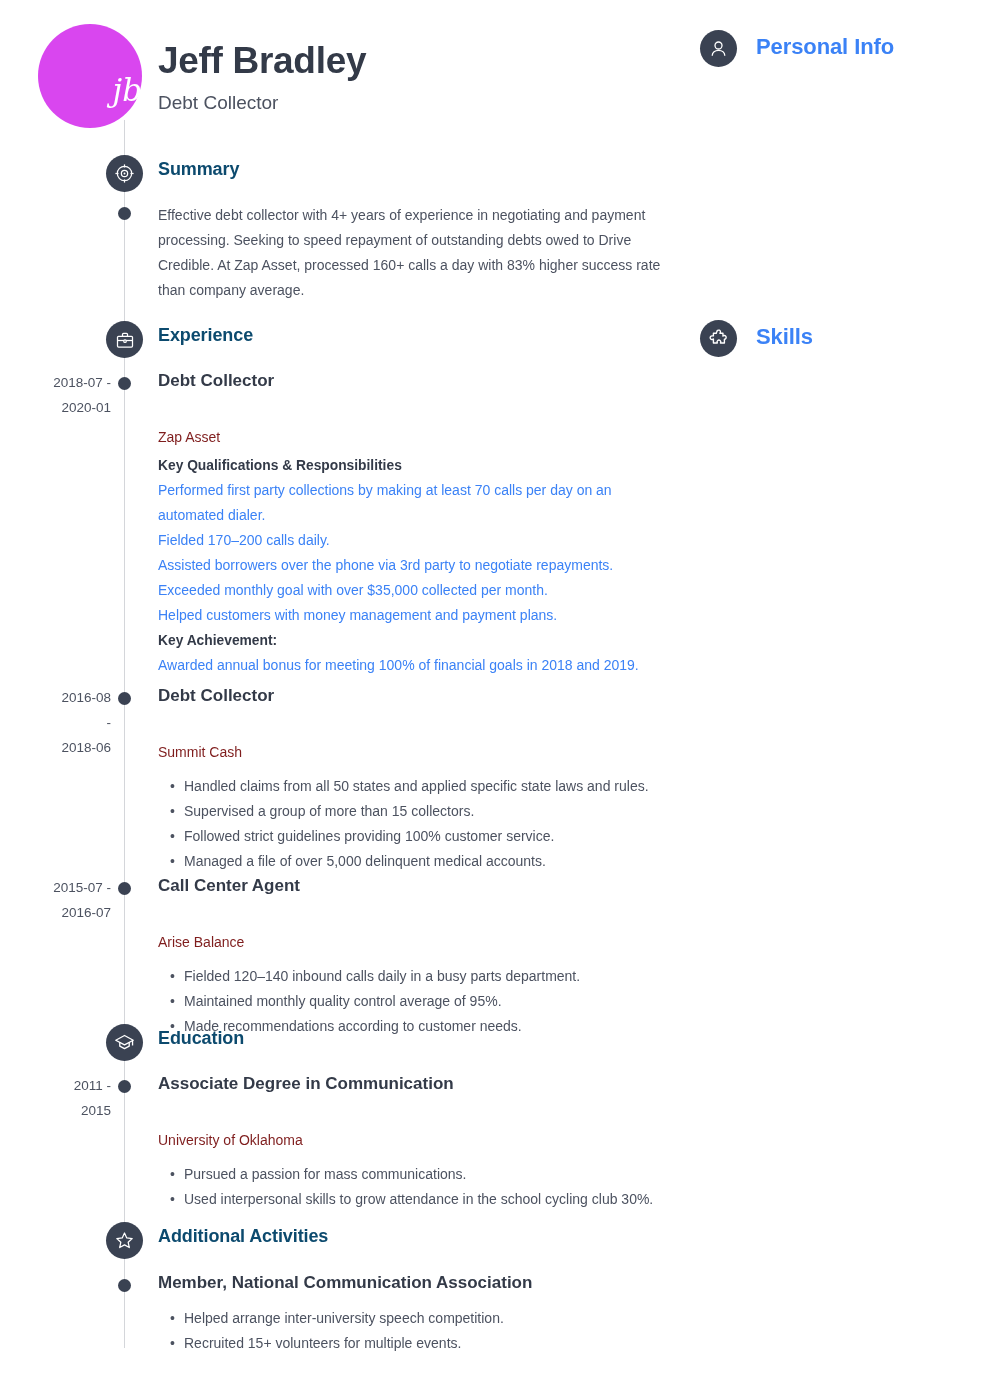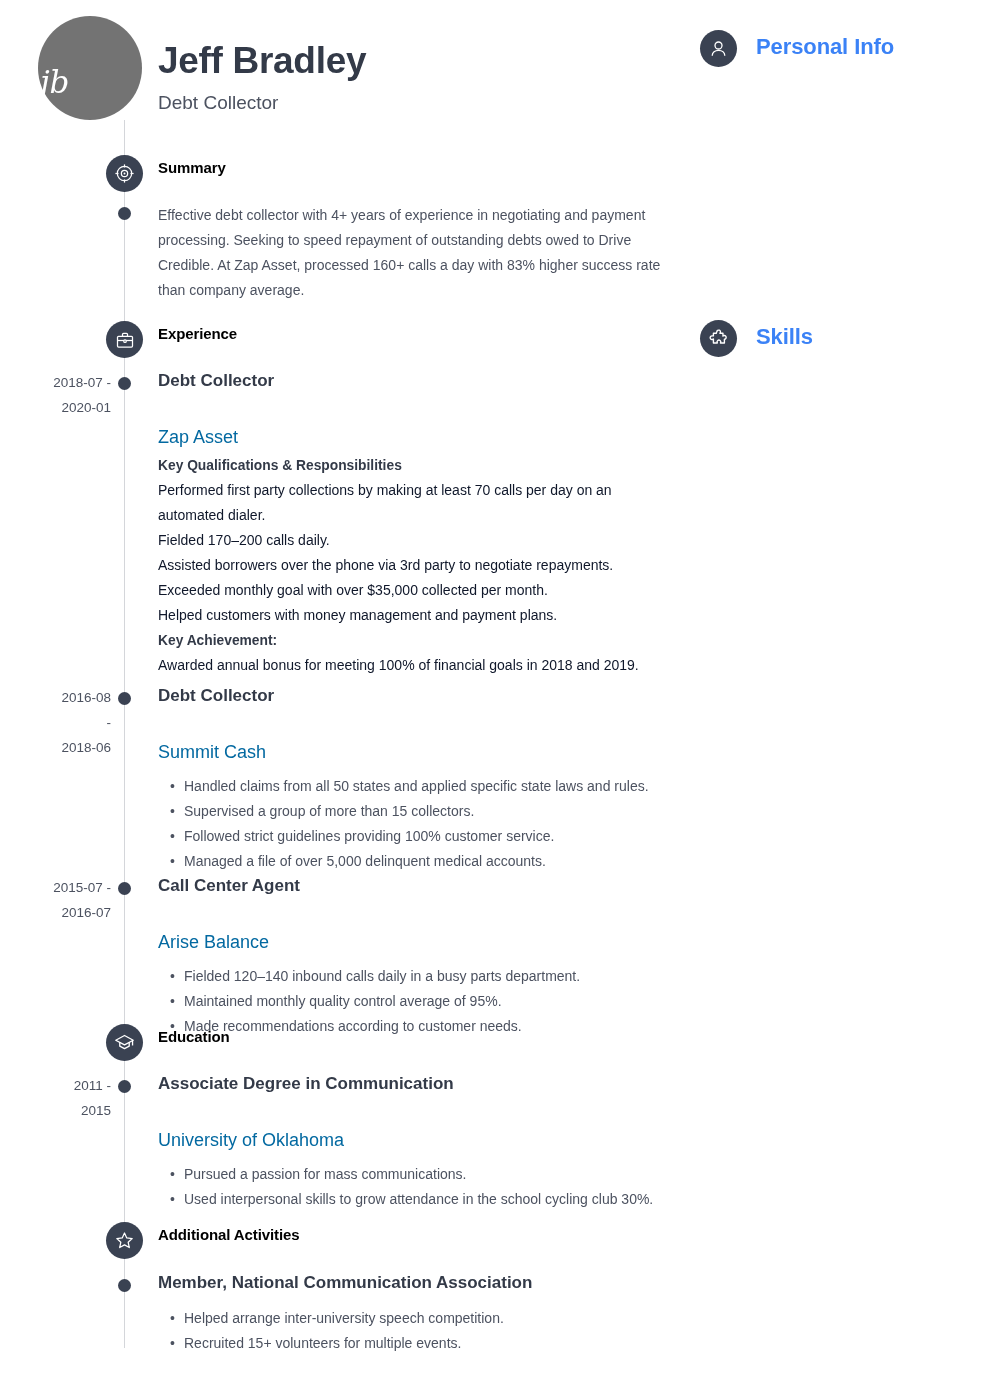--- a/index.html
+++ b/index.html
@@ -41,27 +41,27 @@
 
   
   .header {
     position: absolute;
     left: 0; top: 0;
     width: 690px;
     height: 140px;
   }
   .avatar {
     position: absolute;
-    left: 38px; top: 16px;
+    left: 38px; top: 24px;
     width: 104px; height: 104px;
     border-radius: 50%;
-    background: #737373;
+    background: #d946ef;
     display: flex;
     align-items: center;
-    justify-content: flex-start;
+    justify-content: flex-end;
   }
   .avatar-initials {
     font-family: "DejaVu Serif", serif;
     font-style: italic;
     font-size: 31px;
     color: #ffffff;
     letter-spacing: 0px;
     margin-top: 28px;
     margin-left: 2px;
   }
@@ -95,23 +95,23 @@
     border-radius: 50%;
     background: #3a4252;
     display: flex;
     align-items: center;
     justify-content: center;
   }
   .sec-icon svg { display: block; }
   .sec-title {
     position: absolute;
     left: 158px; top: 4px;
-    font-size: 15px;
-    font-weight: bold;
-    color: #000000;
+    font-size: 18px;
+    font-weight: bold;
+    color: #0c4a6e;
     letter-spacing: -0.1px;
   }
 
   
   .entry { position: absolute; left: 0; width: 690px; }
   .entry-dot {
     position: absolute;
     left: 118px;
     width: 13px; height: 13px;
     border-radius: 50%;
@@ -132,35 +132,35 @@
     width: 510px;
   }
   .entry-title {
     font-size: 17px;
     font-weight: bold;
     color: #333a48;
     line-height: 22px;
     margin-bottom: 8px;
   }
   .entry-org {
-    font-size: 18px;
-    color: #0369a1;
+    font-size: 14px;
+    color: #7f1d1d;
     line-height: 20px;
     margin-bottom: 6px;
     margin-top: 35px;
   }
   .sub-head {
     font-size: 13.8px;
     font-weight: bold;
     color: #333a48;
     line-height: 25px;
   }
   .plain-line {
     font-size: 14px;
-    color: #0f172a;
+    color: #3b82f6;
     line-height: 25px;
   }
   ul.bullets { list-style: none; margin: 12px; padding: 0; }
   ul.bullets li {
     position: relative;
     font-size: 14px;
     color: #4c5260;
     line-height: 25px;
     padding-left: 14px;
   }

